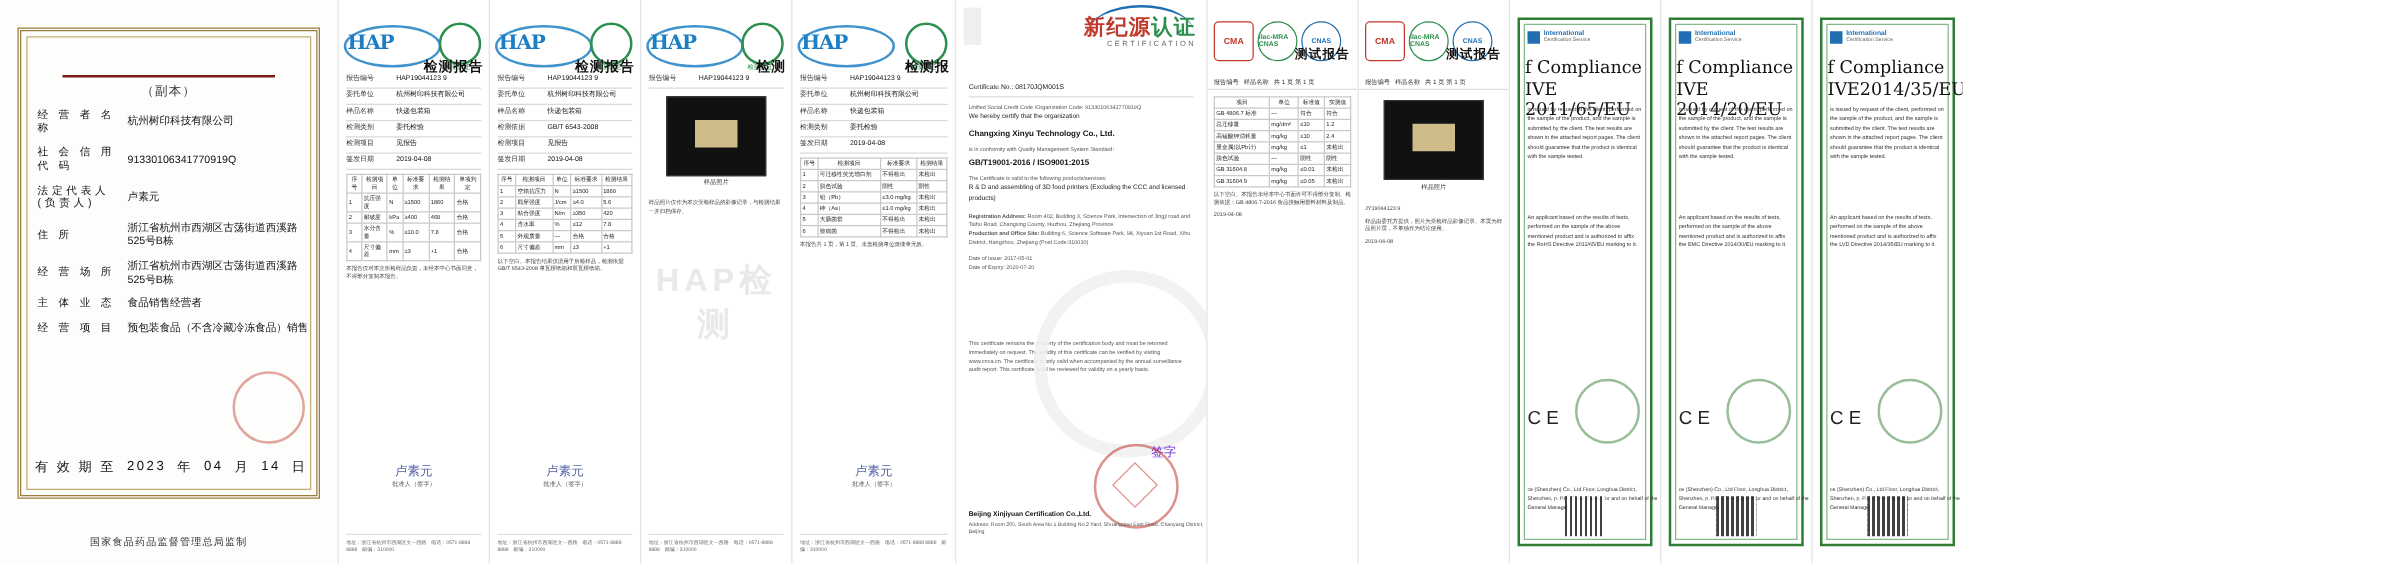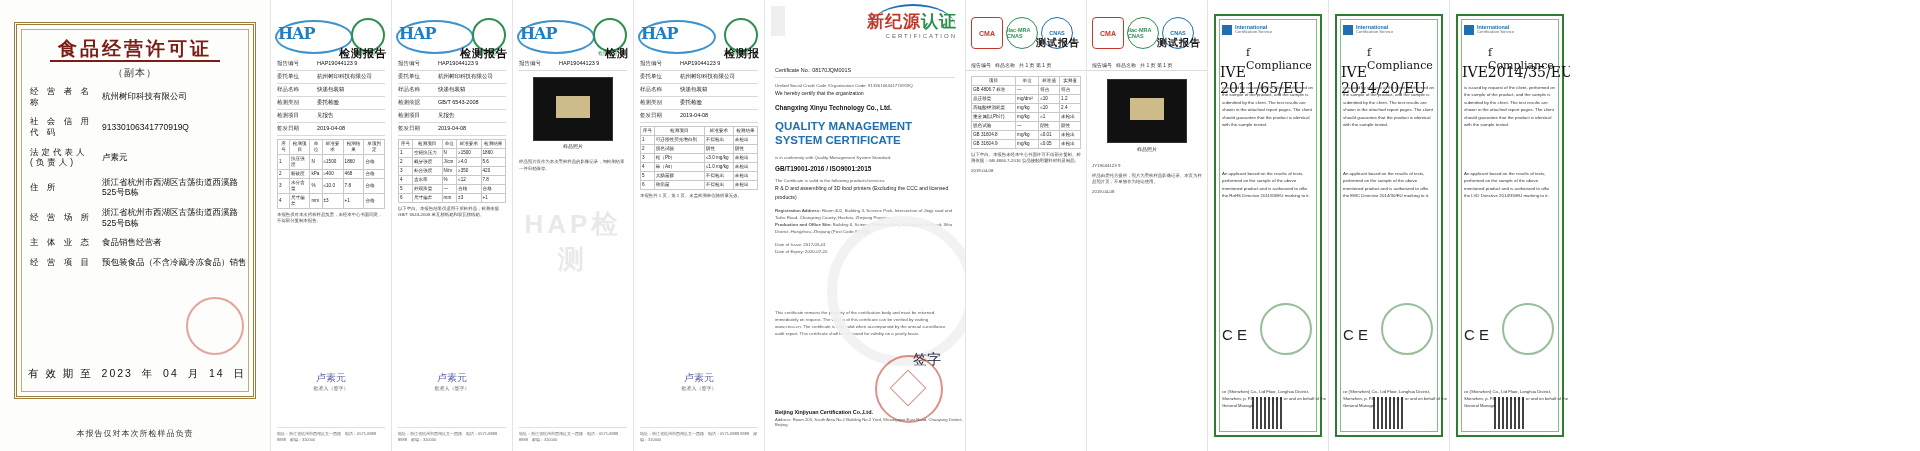--- a/index.html
+++ b/index.html
@@ -57,21 +57,21 @@
   .qms-logo .cn b{color:#2d8f4e;}
   .qms-logo .sm{font-size:6px;color:#666;letter-spacing:2px;}
   .qms-arc{position:absolute;right:10px;top:4px;width:84px;height:20px;border-top:2px solid #1f6fb2;border-radius:50%/100% 100% 0 0;}
   .qms-ribbon{position:absolute;left:6px;top:6px;width:14px;height:30px;background:#efefef;}
   .qms-body{padding:2px 10px;font-size:5.4px;color:#222;line-height:1.6;}
   .qms-line{border-bottom:1px solid #dcdcdc;padding-bottom:2px;margin-bottom:4px;}
   .qms-title{font-size:11.5px;color:#1f6fb2;font-weight:bold;line-height:1.25;margin:6px 0 6px 0;}
   .qms-p{font-size:5.2px;color:#222;line-height:1.7;margin-bottom:5px;}
   .qms-std{font-size:6.4px;color:#111;font-weight:bold;margin:3px 0;}
   .qms-small{font-size:4.4px;color:#555;line-height:1.6;}
-  .qms-sign{position:absolute;right:24px;bottom:82px;font-size:14px;color:#0f172a;font-family:"DejaVu Serif",serif;}
+  .qms-sign{position:absolute;right:24px;bottom:82px;font-size:10px;color:#6d28d9;font-family:"DejaVu Serif",serif;}
   .qms-seal{position:absolute;right:22px;bottom:28px;width:64px;height:64px;border:2px solid #c0392b;border-radius:50%;opacity:.55;}
   .qms-seal:after{content:"";position:absolute;left:18px;top:18px;width:24px;height:24px;border:1px solid #c0392b;transform:rotate(45deg);}
   .qms-foot{position:absolute;left:10px;bottom:24px;font-size:5.4px;color:#111;font-weight:bold;}
   .qms-foot small{display:block;font-weight:normal;font-size:4.2px;color:#555;margin-top:2px;}
   .globe{position:absolute;left:46%;top:48%;width:130px;height:130px;margin-left:-30px;border:10px solid #f1f1f1;border-radius:50%;opacity:.9;}
 
   
   .cma{width:120px;border-left:1px solid #e4e4e4;background:#fff;}
   .cma-head{position:relative;height:54px;display:flex;align-items:center;gap:3px;padding:6px 5px 0 5px;}
   .badge{width:30px;height:30px;border:1.5px solid #c0392b;border-radius:4px;display:flex;align-items:center;justify-content:center;font-size:7px;color:#c0392b;font-weight:bold;}
@@ -82,39 +82,38 @@
   .cma-body{padding:2px 5px;font-size:5px;color:#222;}
 
   
   .eu{width:120px;border-left:1px solid #e4e4e4;background:#fff;}
   .eu-frame{position:absolute;left:6px;top:14px;right:6px;bottom:14px;border:2px solid #2f7d32;}
   .eu-frame:before{content:"";position:absolute;left:3px;top:3px;right:3px;bottom:3px;border:1px solid #86b98a;}
   .eu-brand{position:absolute;left:14px;top:24px;right:14px;display:flex;align-items:center;gap:3px;}
   .eu-brand .sq{width:10px;height:10px;background:#1f6fb2;}
   .eu-brand .tx{font-size:5.4px;color:#1f6fb2;font-weight:bold;line-height:1.15;}
   .eu-brand .tx small{display:block;color:#666;font-weight:normal;font-size:4.2px;}
-  .eu-title{position:absolute;left:12px;right:12px;top:46px;font-size:11px;color:#111;font-family:"DejaVu Serif",serif;margin-left:26px;}
+  .eu-title{position:absolute;left:12px;right:12px;top:46px;font-size:14px;color:#111;font-family:"DejaVu Serif",serif;}
   .eu-dir{position:absolute;left:12px;right:12px;top:64px;font-size:14px;color:#111;font-family:"DejaVu Serif",serif;}
   .eu-text{position:absolute;left:14px;right:14px;top:84px;font-size:4.4px;color:#333;line-height:1.7;}
   .eu-mid{position:absolute;left:14px;right:14px;top:170px;font-size:4.4px;color:#333;line-height:1.7;}
   .eu-ce{position:absolute;left:14px;bottom:108px;font-size:15px;color:#222;font-family:Liberation Sans, sans-serif;}
   .eu-stamp{position:absolute;right:16px;bottom:96px;width:48px;height:48px;border:2px solid #2f7d32;border-radius:50%;opacity:.5;}
   .eu-addr{position:absolute;left:14px;bottom:42px;font-size:4.2px;color:#333;line-height:1.7;}
   .eu-qr{position:absolute;left:50%;margin-left:-16px;bottom:22px;width:32px;height:32px;background:
      repeating-linear-gradient(90deg,#222 0 2px,#fff 2px 4px),
      repeating-linear-gradient(0deg,#222 0 2px,transparent 2px 4px);opacity:.85;}
 </style>
 </head>
 <body>
 
 <div class="strip">
 
   <div class="cert lic">
     <div class="lic-frame"></div>
-    <div class="lic-title">食品经营许可证</div>
     <div class="lic-title-u"></div>
     <div class="lic-sub">（副本）</div>
     <div class="lic-rows">
       <div class="lic-row">
         <div class="lic-k">经 营 者 名 称</div>
         <div class="lic-v">杭州树印科技有限公司</div>
       </div>
       <div class="lic-row">
         <div class="lic-k">社 会 信 用 代 码</div>
         <div class="lic-v">91330106341770919Q</div>
@@ -143,21 +142,21 @@
     <div class="lic-seal"></div>
     <div class="lic-valid">
       <span>有 效 期 至</span>
       <span>2023</span>
       <span>年</span>
       <span>04</span>
       <span>月</span>
       <span>14</span>
       <span>日</span>
     </div>
-    <div class="lic-foot">本报告仅对本次所检样品负责</div>
+    <div class="lic-foot">国家食品药品监督管理总局监制</div>
   </div>
 
   <div class="cert hap">
     <div class="hap-top">
       <div class="hap-oval"></div>
       <div class="hap-logo">HAP</div>
       <div class="hap-mark">
         <div class="c"></div>
           <div class="t">检测认证</div>
       </div>
@@ -463,24 +462,20 @@
       <div class="qms-line">
         <span>Certificate No.:</span>
         <span>08170JQM001S</span>
       </div>
       <div class="qms-small">
         <span>Unified Social Credit Code /Organization Code:</span>
         <span>91330106341770919Q</span>
       </div>
       <div class="qms-p">We hereby certify that the organization</div>
       <div class="qms-std">Changxing Xinyu Technology Co., Ltd.</div>
-      <div class="qms-title">
-        <div>QUALITY MANAGEMENT</div>
-        <div>SYSTEM CERTIFICATE</div>
-      </div>
       <div class="qms-small">is in conformity with Quality Management System Standard:</div>
       <div class="qms-std">GB/T19001-2016 / ISO9001:2015</div>
       <div class="qms-small">The Certificate is valid to the following products/services:</div>
       <div class="qms-p">R &amp; D and assembling of 3D food printers (Excluding the CCC and licensed products)</div>
       <div class="qms-small">
         <b>Registration Address:</b>
         <span>Room 402, Building 3, Science Park, Intersection of Jingji road and Taihu Road, Changxing County, Huzhou, Zhejiang Province</span>
       </div>
       <div class="qms-small">
         <b>Production and Office Site:</b>

